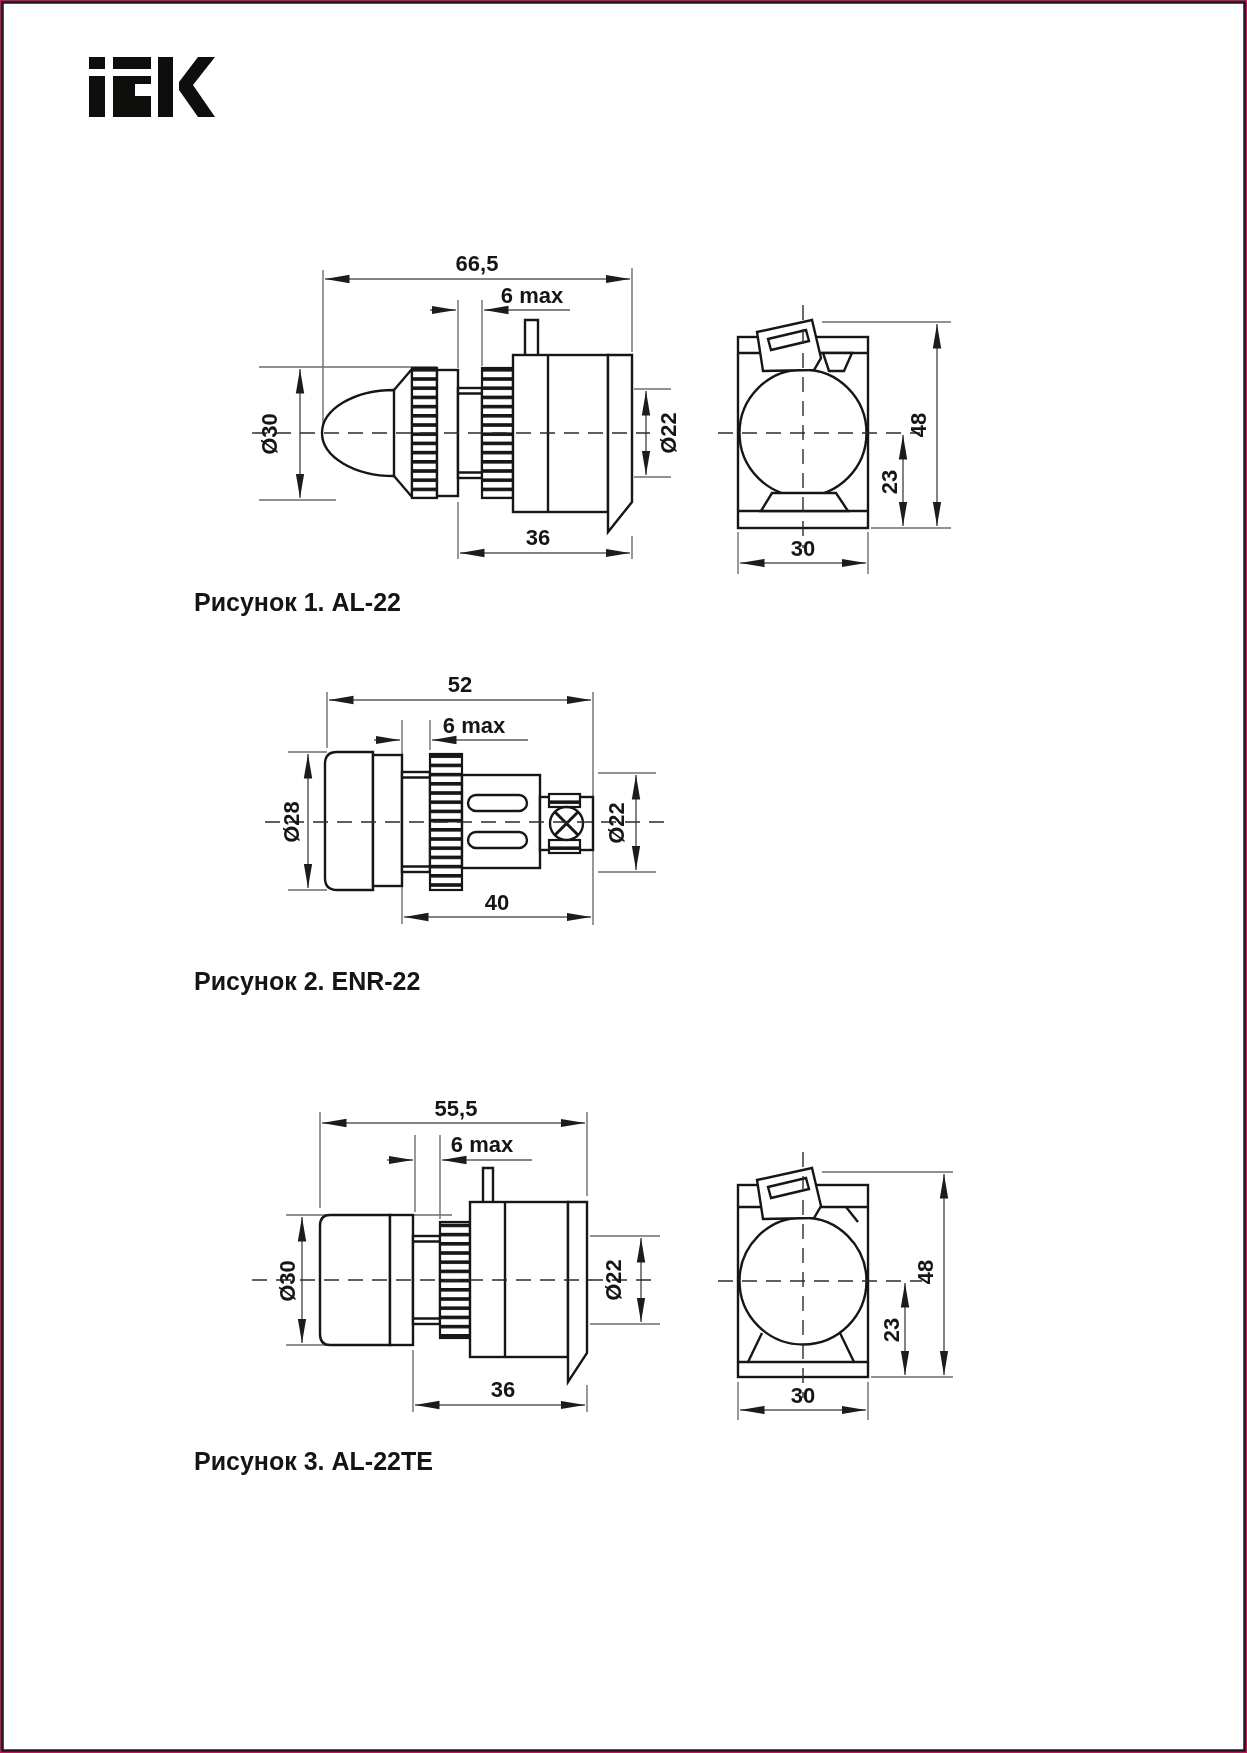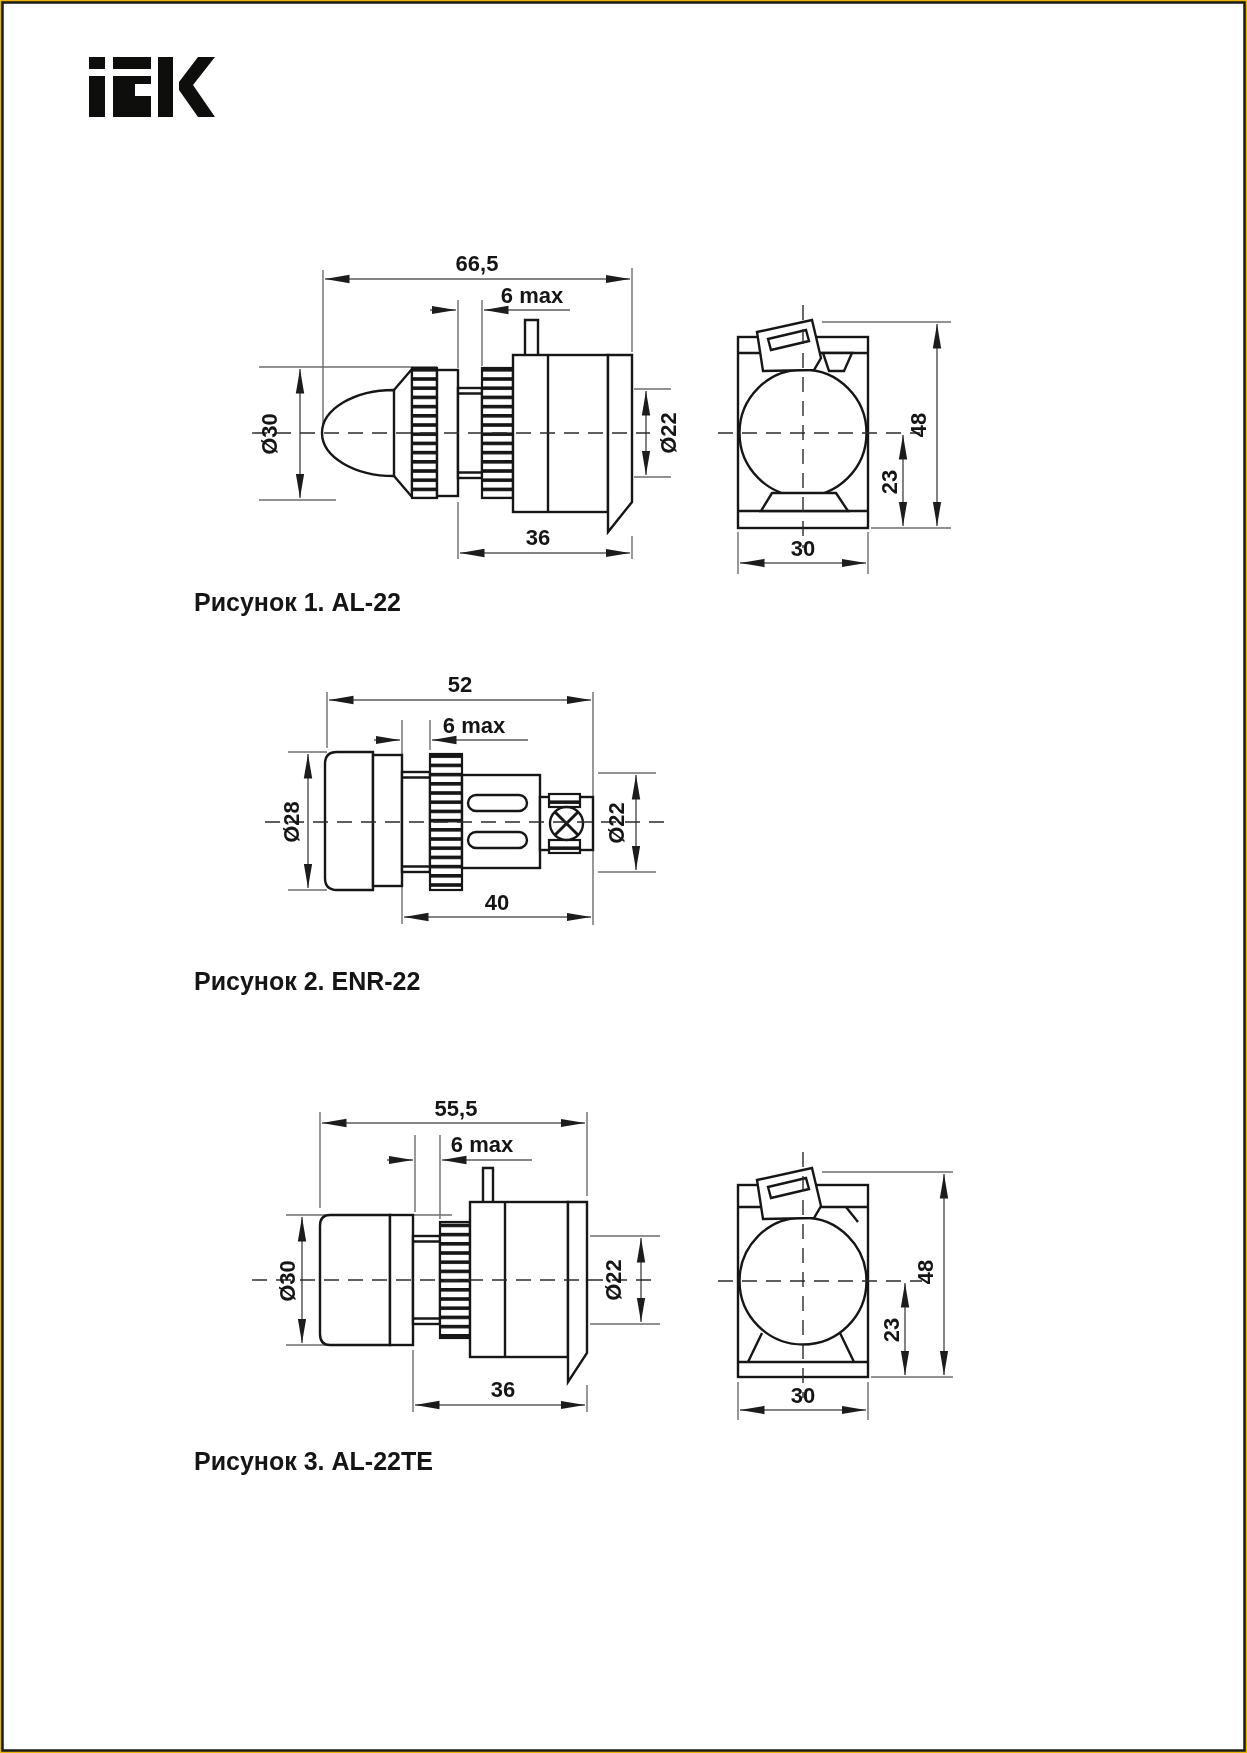--- a/index.html
+++ b/index.html
@@ -1,16 +1,16 @@
 <!DOCTYPE html>
 <html><head>
 <meta charset="utf-8">
 <style>
   html,body{margin:0;padding:0;background:#e8e8e8;}
-  #page{position:relative;width:1247px;height:1753px;background:#eab308;overflow:hidden;}
+  #page{position:relative;width:1247px;height:1753px;background:#be185d;overflow:hidden;}
   svg{position:absolute;left:0;top:0;}
   svg .part  {fill:none;stroke:#161616;stroke-width:2.4;stroke-linejoin:miter;}
   svg .partf {fill:#ffffff;stroke:#161616;stroke-width:2.4;stroke-linejoin:miter;}
   svg .knurl {fill:url(#knurlpat);stroke:#161616;stroke-width:2.2;}
   svg .thin  {stroke:#6e6e6e;stroke-width:1.4;fill:none;}
   svg .dim   {stroke:#5a5a5a;stroke-width:1.5;fill:none;}
   svg .dash  {stroke:#2b2b2b;stroke-width:1.4;fill:none;stroke-dasharray:15 9;}
   svg .xcut  {stroke:#161616;stroke-width:3;fill:none;}
   svg .dtxt  {font:700 22px "Liberation Sans", sans-serif;fill:#151515;text-anchor:middle;}
   svg .cap   {font:700 25px "Liberation Sans", sans-serif;fill:#151515;text-anchor:start;}

